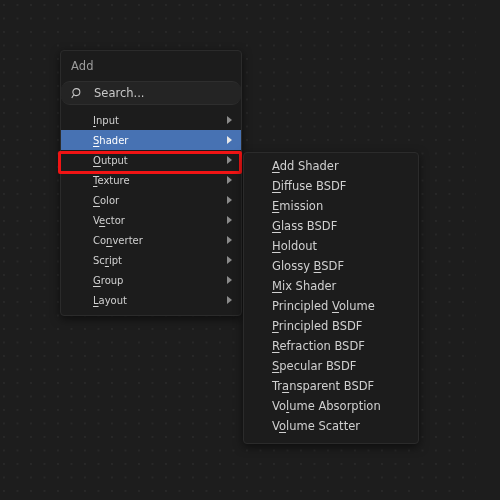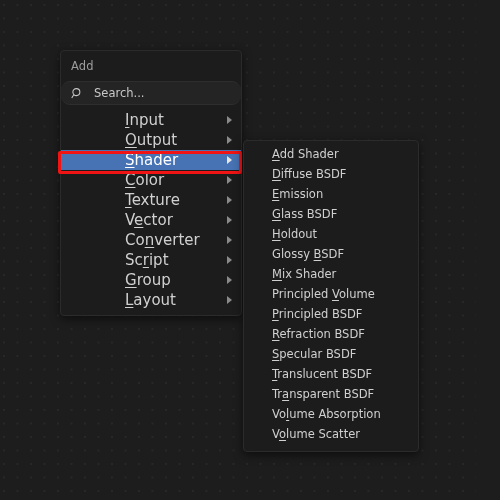--- a/index.html
+++ b/index.html
@@ -76,23 +76,22 @@
   .menu-item {
     position: relative;
     height: 20px;
     display: flex;
     align-items: center;
     padding-left: 32px;
     box-sizing: border-box;
   }
   .menu-item .lbl {
     color: #d0d0d0;
-    font-size: 15px;
+    font-size: 10px;
     white-space: nowrap;
-    margin-left: 32px;
   }
   .menu-item.selected {
     background-color: #4772b3;
   }
   .menu-item.selected .lbl {
     color: #ffffff;
   }
   .arrow {
     position: absolute;
     right: 9px;
@@ -121,21 +120,21 @@
     border: 3px solid #f01414;
     border-radius: 2px;
     box-sizing: border-box;
     pointer-events: none;
   }
 
   
   #shader-submenu {
     position: absolute;
     left: 243px;
-    top: 140px;
+    top: 152px;
     width: 174px;
     background-color: #1c1c1c;
     border: 1px solid #2b2b2b;
     border-radius: 4px;
     box-shadow: 0 3px 10px rgba(0,0,0,0.55);
     padding-top: 3px;
     padding-bottom: 7px;
   }
   .sub-item {
     height: 20px;
@@ -167,34 +166,34 @@
         </svg>
       </span>
       <span class="search-text">Search...</span>
     </div>
 
     <div class="menu-list" id="menu-list">
         <div class="menu-item">
           <span class="lbl"><span class="acc">I</span>nput</span>
           <span class="arrow"></span>
         </div>
-        <div class="menu-item">
-          <span class="lbl"><span class="acc">O</span>utput</span>
-          <span class="arrow"></span>
-        </div>
         <div class="menu-item selected">
           <span class="lbl"><span class="acc">S</span>hader</span>
           <span class="arrow"></span>
         </div>
         <div class="menu-item">
+          <span class="lbl"><span class="acc">O</span>utput</span>
+          <span class="arrow"></span>
+        </div>
+        <div class="menu-item">
+          <span class="lbl"><span class="acc">T</span>exture</span>
+          <span class="arrow"></span>
+        </div>
+        <div class="menu-item">
           <span class="lbl"><span class="acc">C</span>olor</span>
-          <span class="arrow"></span>
-        </div>
-        <div class="menu-item">
-          <span class="lbl"><span class="acc">T</span>exture</span>
           <span class="arrow"></span>
         </div>
         <div class="menu-item">
           <span class="lbl">V<span class="acc">e</span>ctor</span>
           <span class="arrow"></span>
         </div>
         <div class="menu-item">
           <span class="lbl">Co<span class="acc">n</span>verter</span>
           <span class="arrow"></span>
         </div>
@@ -244,23 +243,20 @@
         <div class="sub-item">
           <span class="lbl"><span class="acc">P</span>rincipled BSDF</span>
         </div>
         <div class="sub-item">
           <span class="lbl"><span class="acc">R</span>efraction BSDF</span>
         </div>
         <div class="sub-item">
           <span class="lbl"><span class="acc">S</span>pecular BSDF</span>
         </div>
         <div class="sub-item">
-          <span class="lbl"><span class="acc">T</span>ranslucent BSDF</span>
-        </div>
-        <div class="sub-item">
           <span class="lbl">Tr<span class="acc">a</span>nsparent BSDF</span>
         </div>
         <div class="sub-item">
           <span class="lbl">Vo<span class="acc">l</span>ume Absorption</span>
         </div>
         <div class="sub-item">
           <span class="lbl">V<span class="acc">o</span>lume Scatter</span>
         </div>
       </div>
   </div>

